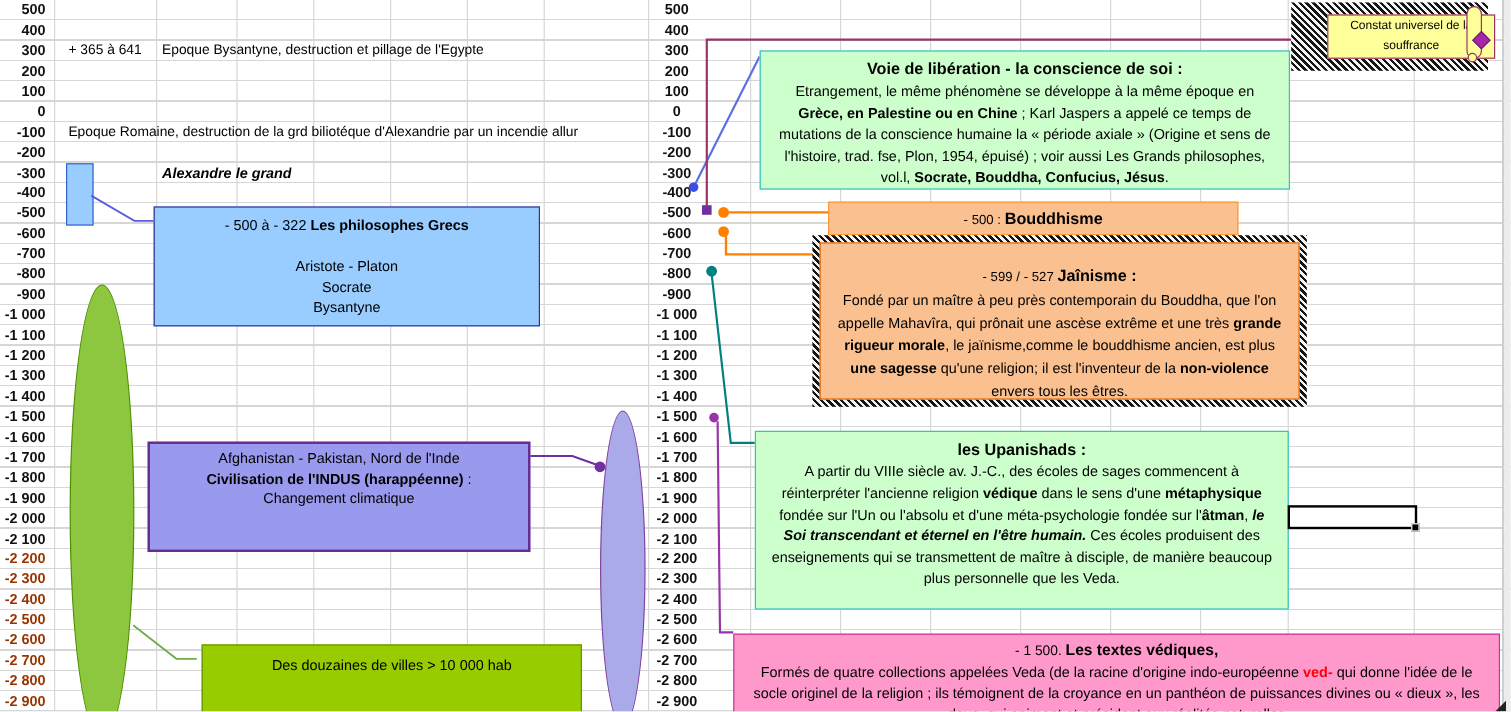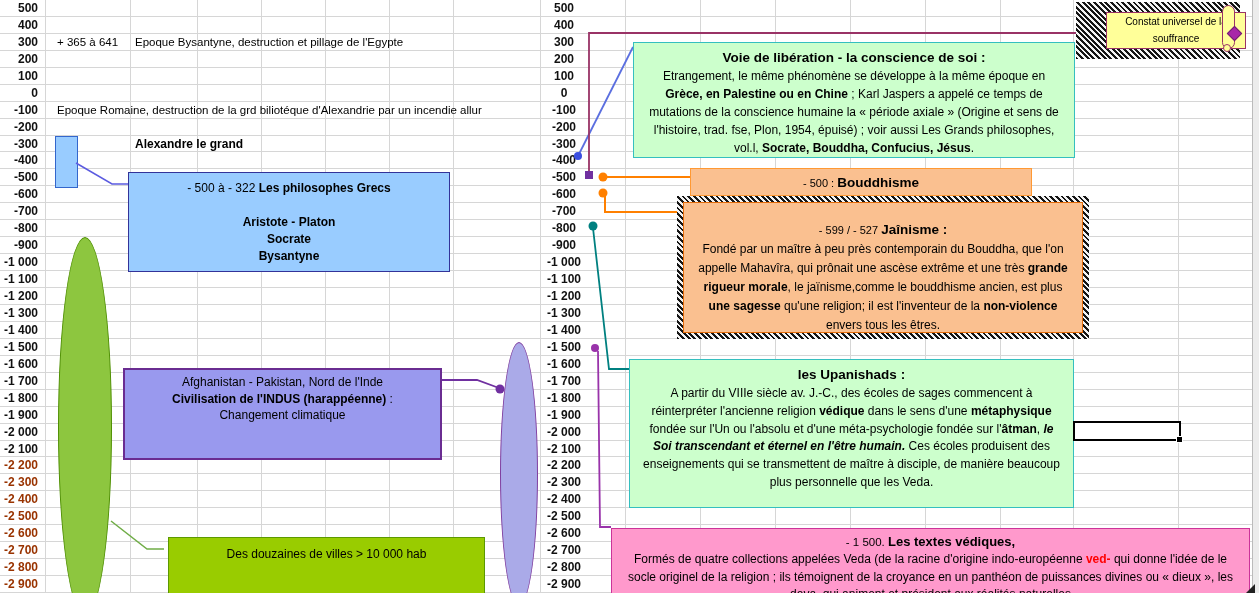--- a/index.html
+++ b/index.html
@@ -19,21 +19,21 @@
   
   .ellipse{position:absolute;border-radius:50%;z-index:2;}
   #ellipse-green{left:58px;top:237px;width:52px;height:378px;background:#8dc63f;border:1.5px solid #4e8f00;}
   #ellipse-purple{left:500px;top:342px;width:36px;height:262px;background:#aaaae8;border:1.5px solid #8040a0;}
   #rect-alexandre{position:absolute;left:55px;top:136px;width:21px;height:50px;background:#99ccff;border:1.5px solid #3366cc;z-index:2;}
   #connector-svg{position:absolute;left:0;top:0;z-index:3;}
   
   .tbox{position:absolute;z-index:4;text-align:center;color:#000;}
   .tbox .ttl{font-weight:bold;}
   #box-philosophes{left:128px;top:172px;width:322px;height:100px;background:#99ccff;border:1.5px solid #333399;font-size:12px;line-height:17px;padding-top:7px;box-sizing:border-box;}
-  #box-philosophes .names{margin-top:17px;font-weight:bold;}
+  #box-philosophes .names{margin-top:17px;font-weight:normal;}
   #box-voie{left:633px;top:42px;width:442px;height:116px;background:#ccffcc;border:1.5px solid #35bfbf;box-sizing:border-box;padding:5px 14px 0;}
   #box-voie .ttl{font-size:13.5px;line-height:19px;}
   #box-voie .body{font-size:12px;line-height:18px;}
   #box-bouddhisme{left:690px;top:168px;width:342px;height:28px;background:#fac090;border:1px solid #ff9933;box-sizing:border-box;padding-top:4px;font-size:11px;line-height:20px;}
   #box-bouddhisme .ttl{font-size:13.5px;}
   #marquee-jainisme{position:absolute;left:677px;top:196px;width:412px;height:143px;z-index:4;
     background:repeating-linear-gradient(45deg,#151515 0 2px,#f4f4f4 2px 4px);}
   #box-jainisme{position:absolute;left:6px;top:6px;right:6px;bottom:6px;background:#fac090;border:1px solid #e46c0a;text-align:center;padding:17px 10px 0;box-sizing:border-box;}
   #box-jainisme .ttl-line{font-size:11px;line-height:19px;}
   #box-jainisme .ttl{font-size:13.5px;}
@@ -156,21 +156,21 @@
       <div class="yl yl-mid" style="top: 508.286px; left: 514px;">-2 500</div>
       <div class="yl yl-mid" style="top: 525.229px; left: 514px;">-2 600</div>
       <div class="yl yl-mid" style="top: 542.171px; left: 514px;">-2 700</div>
       <div class="yl yl-mid" style="top: 559.114px; left: 514px;">-2 800</div>
       <div class="yl yl-mid" style="top: 576.057px; left: 514px;">-2 900</div>
     </div>
   <div id="cells">
       <div class="cell" style="top: 33.8857px; left: 57px;">+ 365 à 641</div>
       <div class="cell" style="top: 33.8857px; left: 135px;">Epoque Bysantyne, destruction et pillage de l'Egypte</div>
       <div class="cell" style="top: 101.657px; left: 57px; width: 481px;">Epoque Romaine, destruction de la grd biliotéque d'Alexandrie par un incendie allur</div>
-      <div class="cell b" style="top: 135.543px; left: 135px;">Alexandre le grand</div>
+      <div class="cell b" style="top: 135.543px; left: 135px; font-style: italic;">Alexandre le grand</div>
     </div>
 
   <div class="ellipse" id="ellipse-green"></div>
   <div class="ellipse" id="ellipse-purple"></div>
   <div id="rect-alexandre"></div>
 
   <svg id="connector-svg" width="1259" height="593">
     <polyline points="76,163 112,184 128,184" fill="none" stroke="#5b5be0" stroke-width="1.5"></polyline>
     <polyline points="578,156 633,47" fill="none" stroke="#5b6fe0" stroke-width="1.8"></polyline>
     <circle cx="578" cy="156" r="4" fill="#3b4fe0"></circle>

